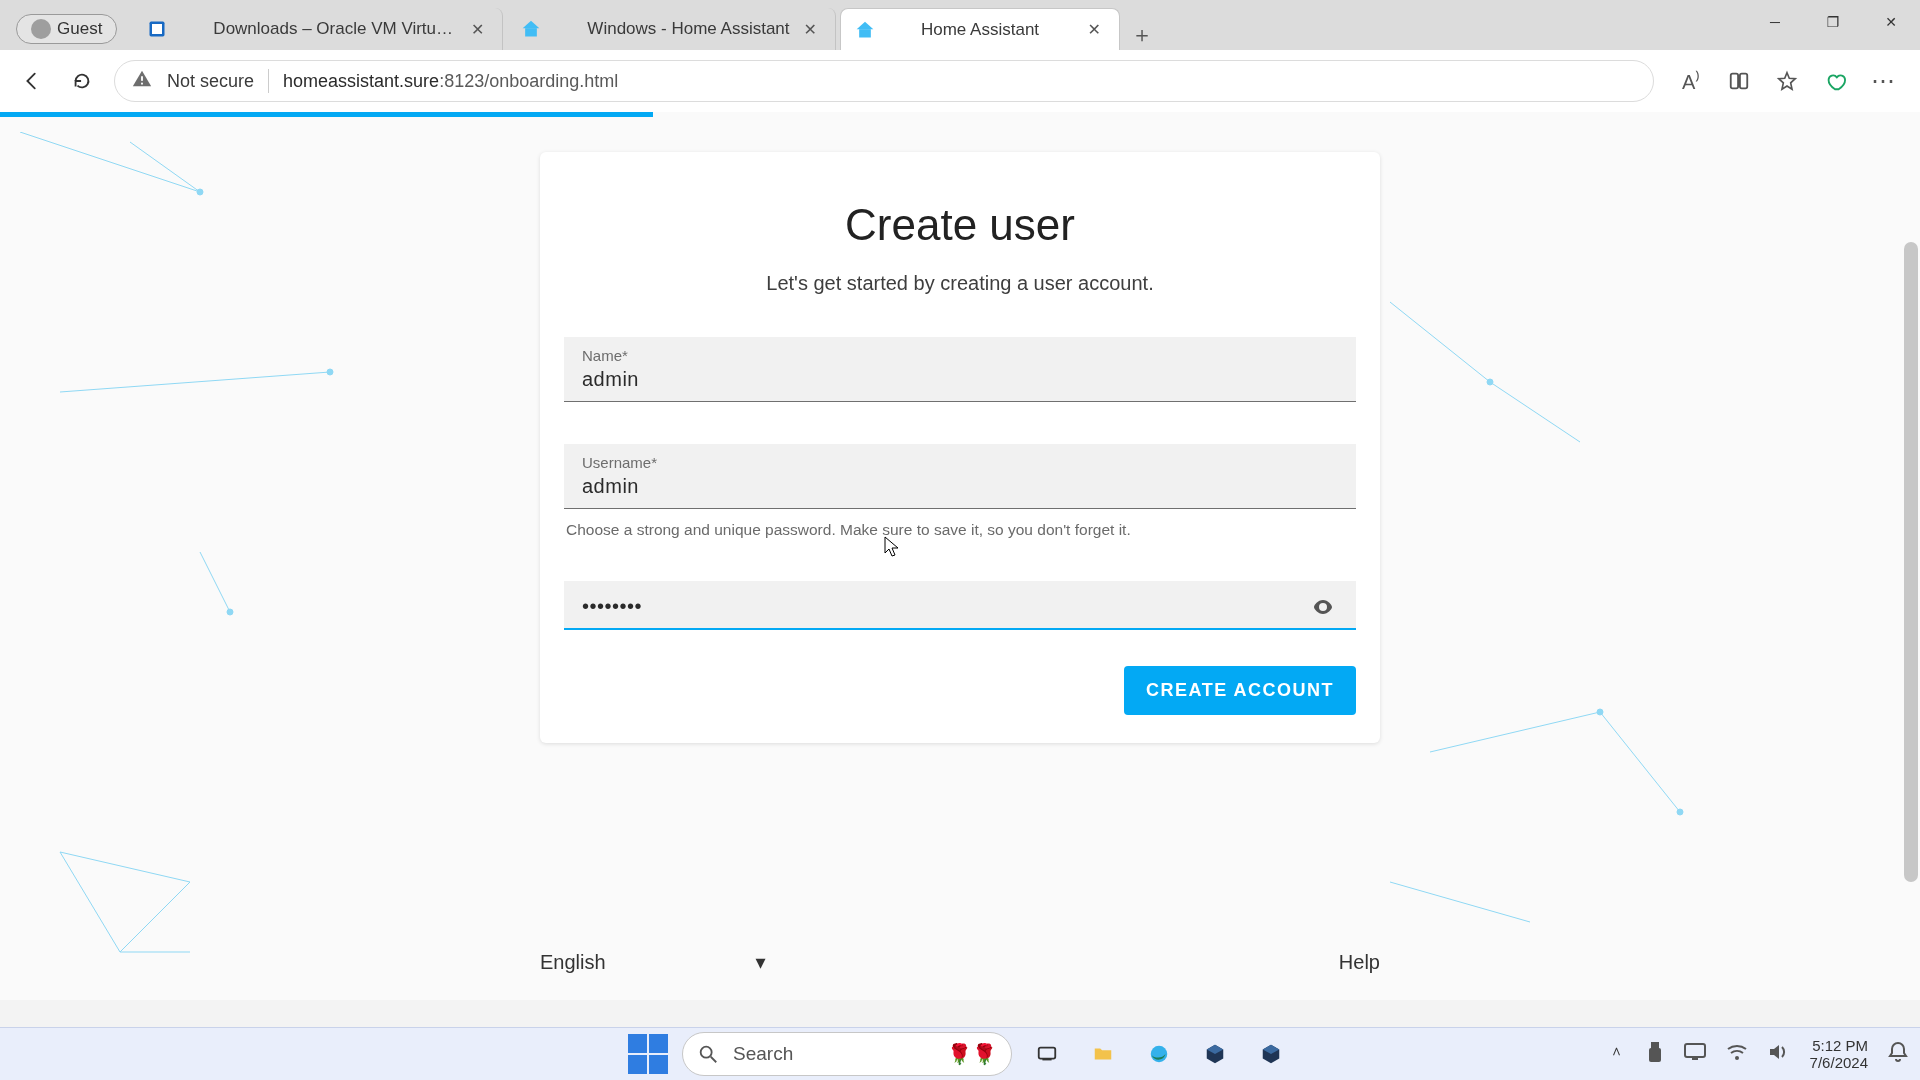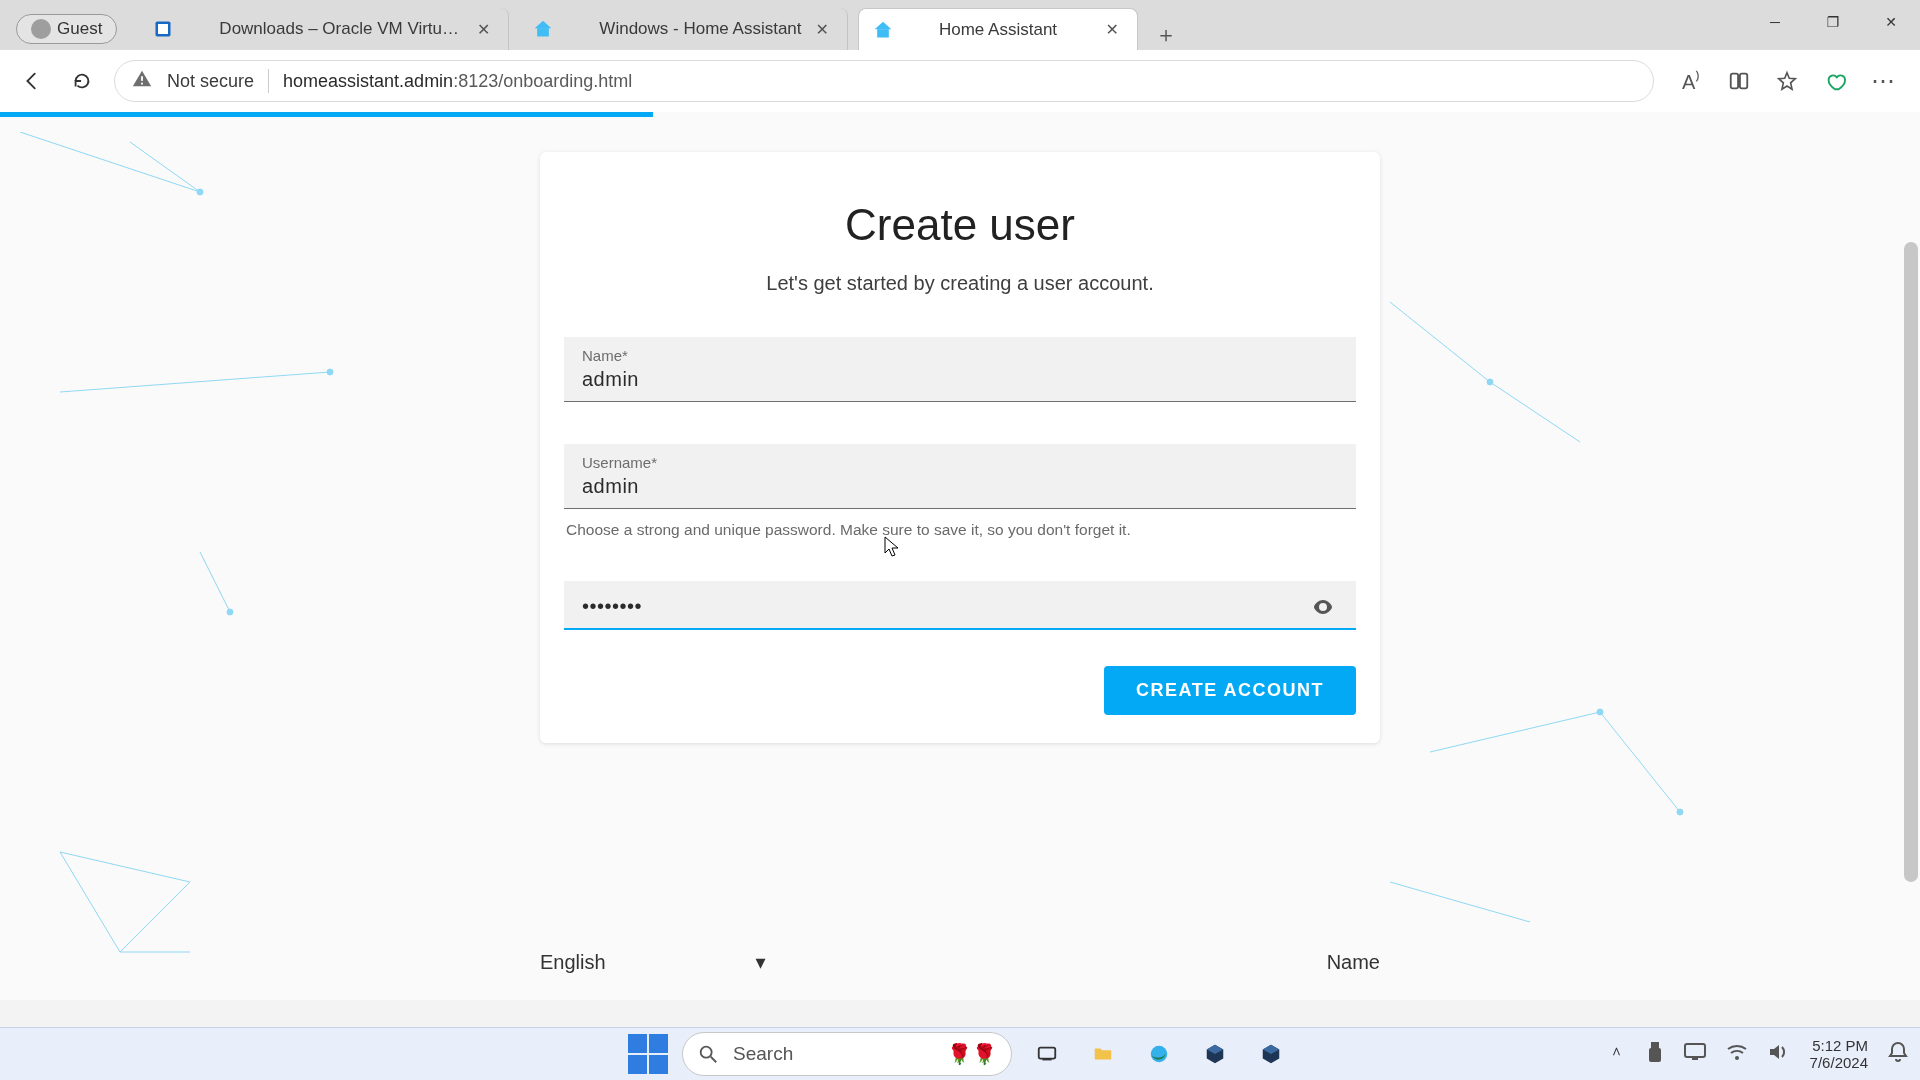--- a/index.html
+++ b/index.html
@@ -1,20 +1,20 @@
 <!DOCTYPE html>
 <html><head>
 <meta charset="utf-8">
 <style>
   * { box-sizing: border-box; margin: 0; padding: 0; font-family: "Segoe UI", Arial, sans-serif; }
   html, body { width: 1920px; height: 1080px; overflow: hidden; background: #f3f3f3; }
 
   
   .browser-chrome { position: absolute; left: 0; top: 0; right: 0; height: 112px; background: #dcdcdc; border-bottom: 1px solid #c7c7c7; }
-  .tab-strip { height: 50px; display: flex; align-items: flex-end; padding-left: 10px; gap: 10px; background: #dcdcdc; }
+  .tab-strip { height: 50px; display: flex; align-items: flex-end; padding-left: 10px; gap: 4px; background: #dcdcdc; }
   .guest-badge { display: flex; align-items: center; gap: 6px; padding: 4px 14px; border: 1px solid #9a9a9a; border-radius: 20px; background: #e4e4e4; font-size: 17px; color: #333; margin: 8px 12px 6px 6px; }
   .guest-badge .avatar { width: 20px; height: 20px; border-radius: 50%; background: #9e9e9e; display: inline-block; }
   .tab { display: flex; align-items: center; gap: 10px; height: 42px; padding: 0 14px; min-width: 280px; max-width: 370px; font-size: 17px; color: #3a3a3a; border-top-left-radius: 8px; border-top-right-radius: 8px; border-right: 1px solid #c3c3c3; position: relative; }
   .tab.active { background: #ffffff; border: 1px solid #c7c7c7; border-bottom: none; }
   .tab .fav { width: 20px; height: 20px; display: inline-flex; align-items: center; justify-content: center; }
   .tab .title { flex: 1; white-space: nowrap; overflow: hidden; text-overflow: ellipsis; margin-left: 36px; }
   .tab .close { font-size: 16px; color: #555; padding: 2px 4px; }
   .newtab { width: 36px; display: flex; align-items: center; justify-content: center; font-size: 22px; color: #555; }
 
   .win-controls { position: absolute; right: 0; top: 0; display: flex; }
@@ -43,21 +43,21 @@
   .field { margin: 42px 0 0; background: #f1f1f1; border-bottom: 1px solid #6f6f6f; padding: 10px 18px 6px; position: relative; }
   .field.focused { border-bottom: 2px solid #03a9f4; }
   .field .label { font-size: 15px; color: #6d6d6d; }
   .field.focused .label { color: #03a9f4; }
   .field .value-row { display: flex; align-items: center; }
   .field input { flex: 1; border: none; outline: none; background: transparent; font-size: 20px; color: #2b2b2b; padding: 4px 0 4px; letter-spacing: 0.5px; }
   .eye { width: 30px; height: 30px; display: flex; align-items: center; justify-content: center; color: #555; }
   .helper { font-size: 15.5px; color: #6a6a6a; margin-top: 12px; padding-left: 2px; }
 
   .actions { display: flex; justify-content: flex-end; margin-top: 36px; }
-  .primary-btn { background: #03a9f4; color: #fff; border: none; padding: 14px 32px; font-size: 18px; letter-spacing: 1.5px; border-radius: 4px; font-weight: 600; }
+  .primary-btn { background: #03a9f4; color: #fff; border: none; padding: 14px 22px; font-size: 18px; letter-spacing: 1.5px; border-radius: 4px; font-weight: 600; }
 
   .footer-row { position: absolute; left: 50%; transform: translateX(-50%); top: 838px; width: 840px; display: flex; justify-content: space-between; align-items: center; font-size: 20px; color: #333; }
   .lang-select { display: flex; align-items: center; gap: 150px; }
 
   
   .vp-scroll { position: absolute; right: 2px; top: 130px; width: 14px; height: 640px; background: #c7c7c7; border-radius: 7px; }
 
   
   .cursor { position: absolute; left: 884px; top: 424px; width: 16px; height: 22px; }
   .cursor svg { width: 16px; height: 22px; }
@@ -159,21 +159,21 @@
       <span>
         <svg class="svg-ic" viewBox="0 0 24 24">
             <path d="M12 3 L22 20 L2 20 Z" fill="#6e6e6e"></path>
             <rect x="11" y="9" width="2" height="5" fill="#fff"></rect>
             <rect x="11" y="16" width="2" height="2" fill="#fff"></rect>
           </svg>
       </span>
       <span>Not secure</span>
       <span class="sep"></span>
       <span class="url-path">
-        <span class="host">homeassistant.admin</span><span>:8123/onboarding.html</span>
+        <span class="host">homeassistant.sure</span><span>:8123/onboarding.html</span>
       </span>
     </div>
 
     <div class="addr-actions">
       <span class="ic">A⁾</span>
       <span class="ic">
         <svg class="svg-ic" viewBox="0 0 24 24">
             <rect x="3" y="4" width="8" height="16" rx="2" fill="none" stroke="#555" stroke-width="2"></rect>
             <rect x="13" y="4" width="8" height="16" rx="2" fill="none" stroke="#555" stroke-width="2"></rect>
           </svg>
@@ -262,21 +262,21 @@
     <div class="actions">
       <button class="primary-btn">CREATE ACCOUNT</button>
     </div>
   </div>
 
   <div class="footer-row">
     <div class="lang-select">
       <span>English</span>
       <span>▾</span>
     </div>
-    <a href="#" style="color:#333; text-decoration:none;">Name</a>
+    <a href="#" style="color:#333; text-decoration:none;">Help</a>
   </div>
 
   <div class="cursor">
     <svg viewBox="0 0 16 22">
         <path d="M1 1 L1 17 L5 13 L8 20 L11 19 L8 12 L14 12 Z" fill="#fff" stroke="#000" stroke-width="1"></path>
       </svg>
   </div>
 </div>
 
 <div class="taskbar">

